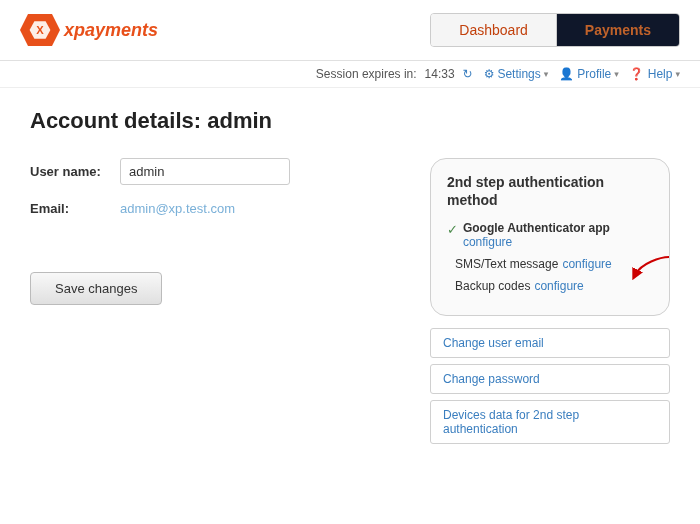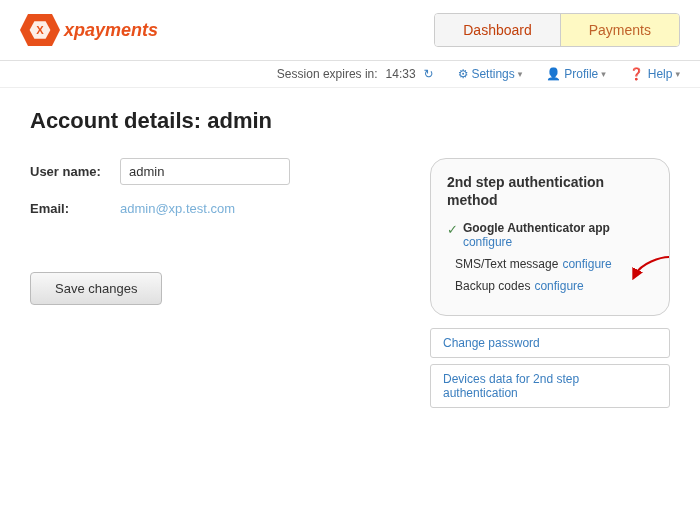--- a/index.html
+++ b/index.html
@@ -41,35 +41,35 @@
       padding: 8px 28px;
       background: #f5f5f5;
       border: none;
       cursor: pointer;
       font-size: 14px;
       color: #c2410c;
       border-right: 1px solid #ccc;
     }
     .nav-tab:last-child { border-right: none; }
     .nav-tab.active {
-      background: #fef9c3;
+      background: #0f172a;
       color: #c0622a;
-      font-weight: normal;
+      font-weight: bold;
     }
 
     
     .session-bar {
       display: flex;
       align-items: center;
       justify-content: flex-end;
       padding: 6px 20px;
       border-bottom: 1px solid #eee;
       font-size: 12px;
       color: #555;
-      gap: 24px;
+      gap: 11px;
       background: #fff;
     }
     .session-bar .session-info {
       display: flex;
       align-items: center;
       gap: 4px;
     }
     .session-bar .nav-link {
       color: #3a7ebf;
       cursor: pointer;
@@ -301,18 +301,19 @@
           </svg>
         </div>
 
         <div class="auth-method-row">
           <span>Backup codes</span>
           <a class="auth-method-link">configure</a>
         </div>
       </div>
 
       <div class="action-buttons">
+        <button class="action-btn">Change user email</button>
         <button class="action-btn">Change password</button>
         <button class="action-btn">Devices data for 2nd step authentication</button>
       </div>
     </div>
   </div>
 </div>
 
 </body></html>

